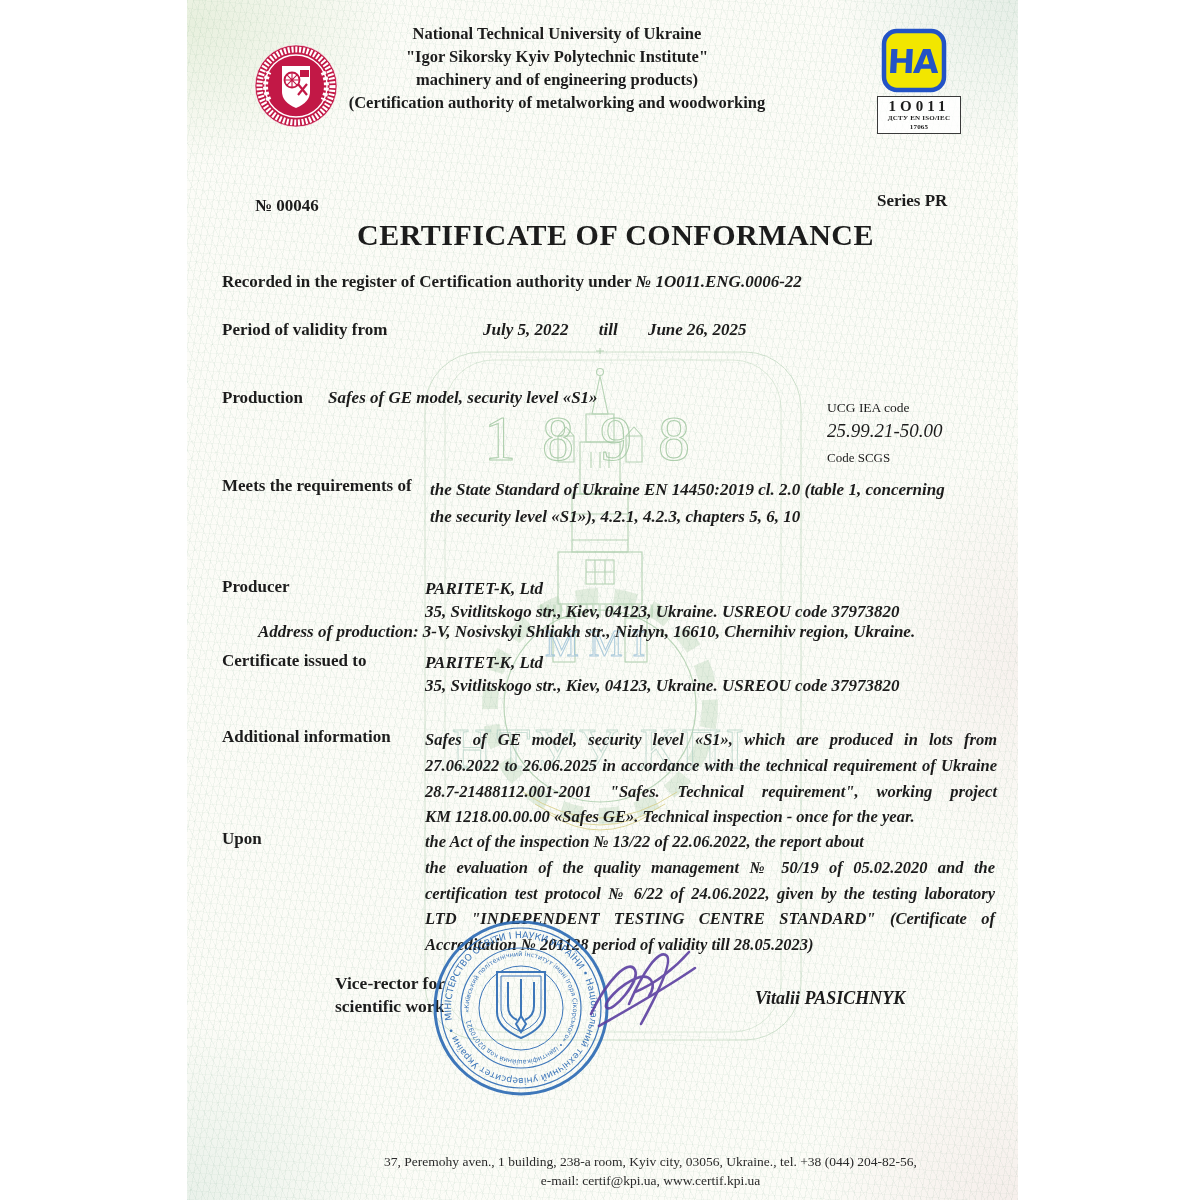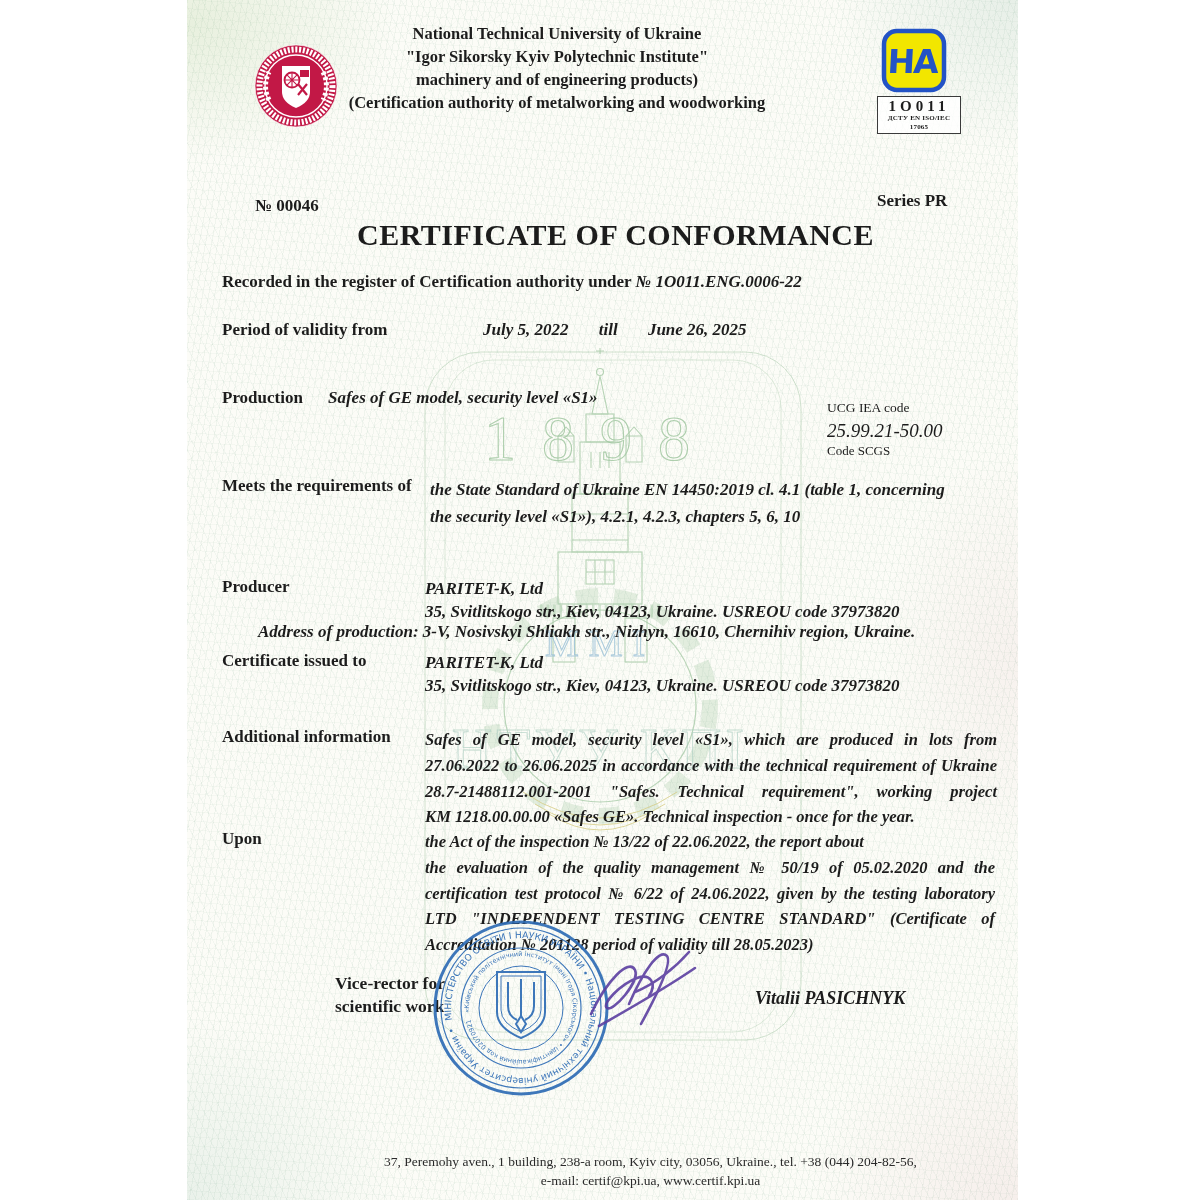--- a/index.html
+++ b/index.html
@@ -22,21 +22,21 @@
   .par{position:absolute;font-weight:700;font-style:italic;font-size:16.5px;line-height:25.8px;}
   .pline{text-align:left;}
   .pline.just{text-align:justify;text-align-last:justify;}
   .hdr{position:absolute;left:100px;top:22px;width:540px;text-align:center;
        font-weight:700;font-size:16.5px;line-height:23px;}
   .title{position:absolute;left:0;right:0;top:218px;text-align:center;font-weight:700;
          font-size:30px;letter-spacing:.5px;padding-left:26px;white-space:nowrap;}
   .ucg{position:absolute;left:640px;top:400px;width:182px;text-align:left;}
   .ucg .l1{font-size:13.5px;font-weight:400;}
   .ucg .l2{font-size:19px;font-weight:400;font-style:italic;margin-top:4px;}
-  .ucg .l3{font-size:13px;font-weight:400;margin-top:1px;}
+  .ucg .l3{font-size:13px;font-weight:400;margin-top:8px;}
   .codebox{position:absolute;left:690px;top:96px;width:82px;border:1.5px solid #3a3a3a;
            background:rgba(255,255,255,.8);text-align:center;padding:2px 0 1px;}
   .codebox .c1{font-size:15px;font-weight:700;letter-spacing:4px;line-height:15px;}
   .codebox .c2{font-size:7px;font-weight:700;letter-spacing:.2px;line-height:9px;}
   .footer{position:absolute;left:0;right:0;top:1152px;text-align:center;padding-left:96px;
           font-size:13.5px;line-height:19px;color:#2a2a2a;}
   .role{position:absolute;left:148px;top:972px;font-weight:700;font-size:17.5px;line-height:23px;}
   .signame{position:absolute;left:568px;top:988px;font-weight:700;font-style:italic;font-size:18px;}
   svg{display:block;}
   .wm{position:absolute;left:0;top:0;pointer-events:none;}
@@ -133,21 +133,21 @@
     <div class="val" style="left:141px;top:388px">Safes of GE model, security level «S1»</div>
 
     <div class="ucg">
       <div class="l1">UCG IEA code</div>
       <div class="l2">25.99.21-50.00</div>
       <div class="l3">Code SCGS</div>
     </div>
 
     <div class="lab" style="left:35px;top:476px">Meets the requirements of</div>
     <div class="par" style="left:243px;top:476px;width:575px;line-height:27px;font-size:17px">
-      <div class="pline">the State Standard of Ukraine EN 14450:2019 cl. 4.1 (table 1, concerning</div>
+      <div class="pline">the State Standard of Ukraine EN 14450:2019 cl. 2.0 (table 1, concerning</div>
       <div class="pline">the security level «S1»), 4.2.1, 4.2.3, chapters 5, 6, 10</div>
     </div>
 
     <div class="lab" style="left:35px;top:577px">Producer</div>
     <div class="par" style="left:238px;top:577px;width:580px;line-height:23px;font-size:17px">
       <div class="pline">PARITET-K, Ltd</div>
       <div class="pline">35, Svitlitskogo str., Kiev, 04123, Ukraine. USREOU code 37973820</div>
     </div>
     <div class="val" style="left:71px;top:622px">
       <span>Address of production:</span>

